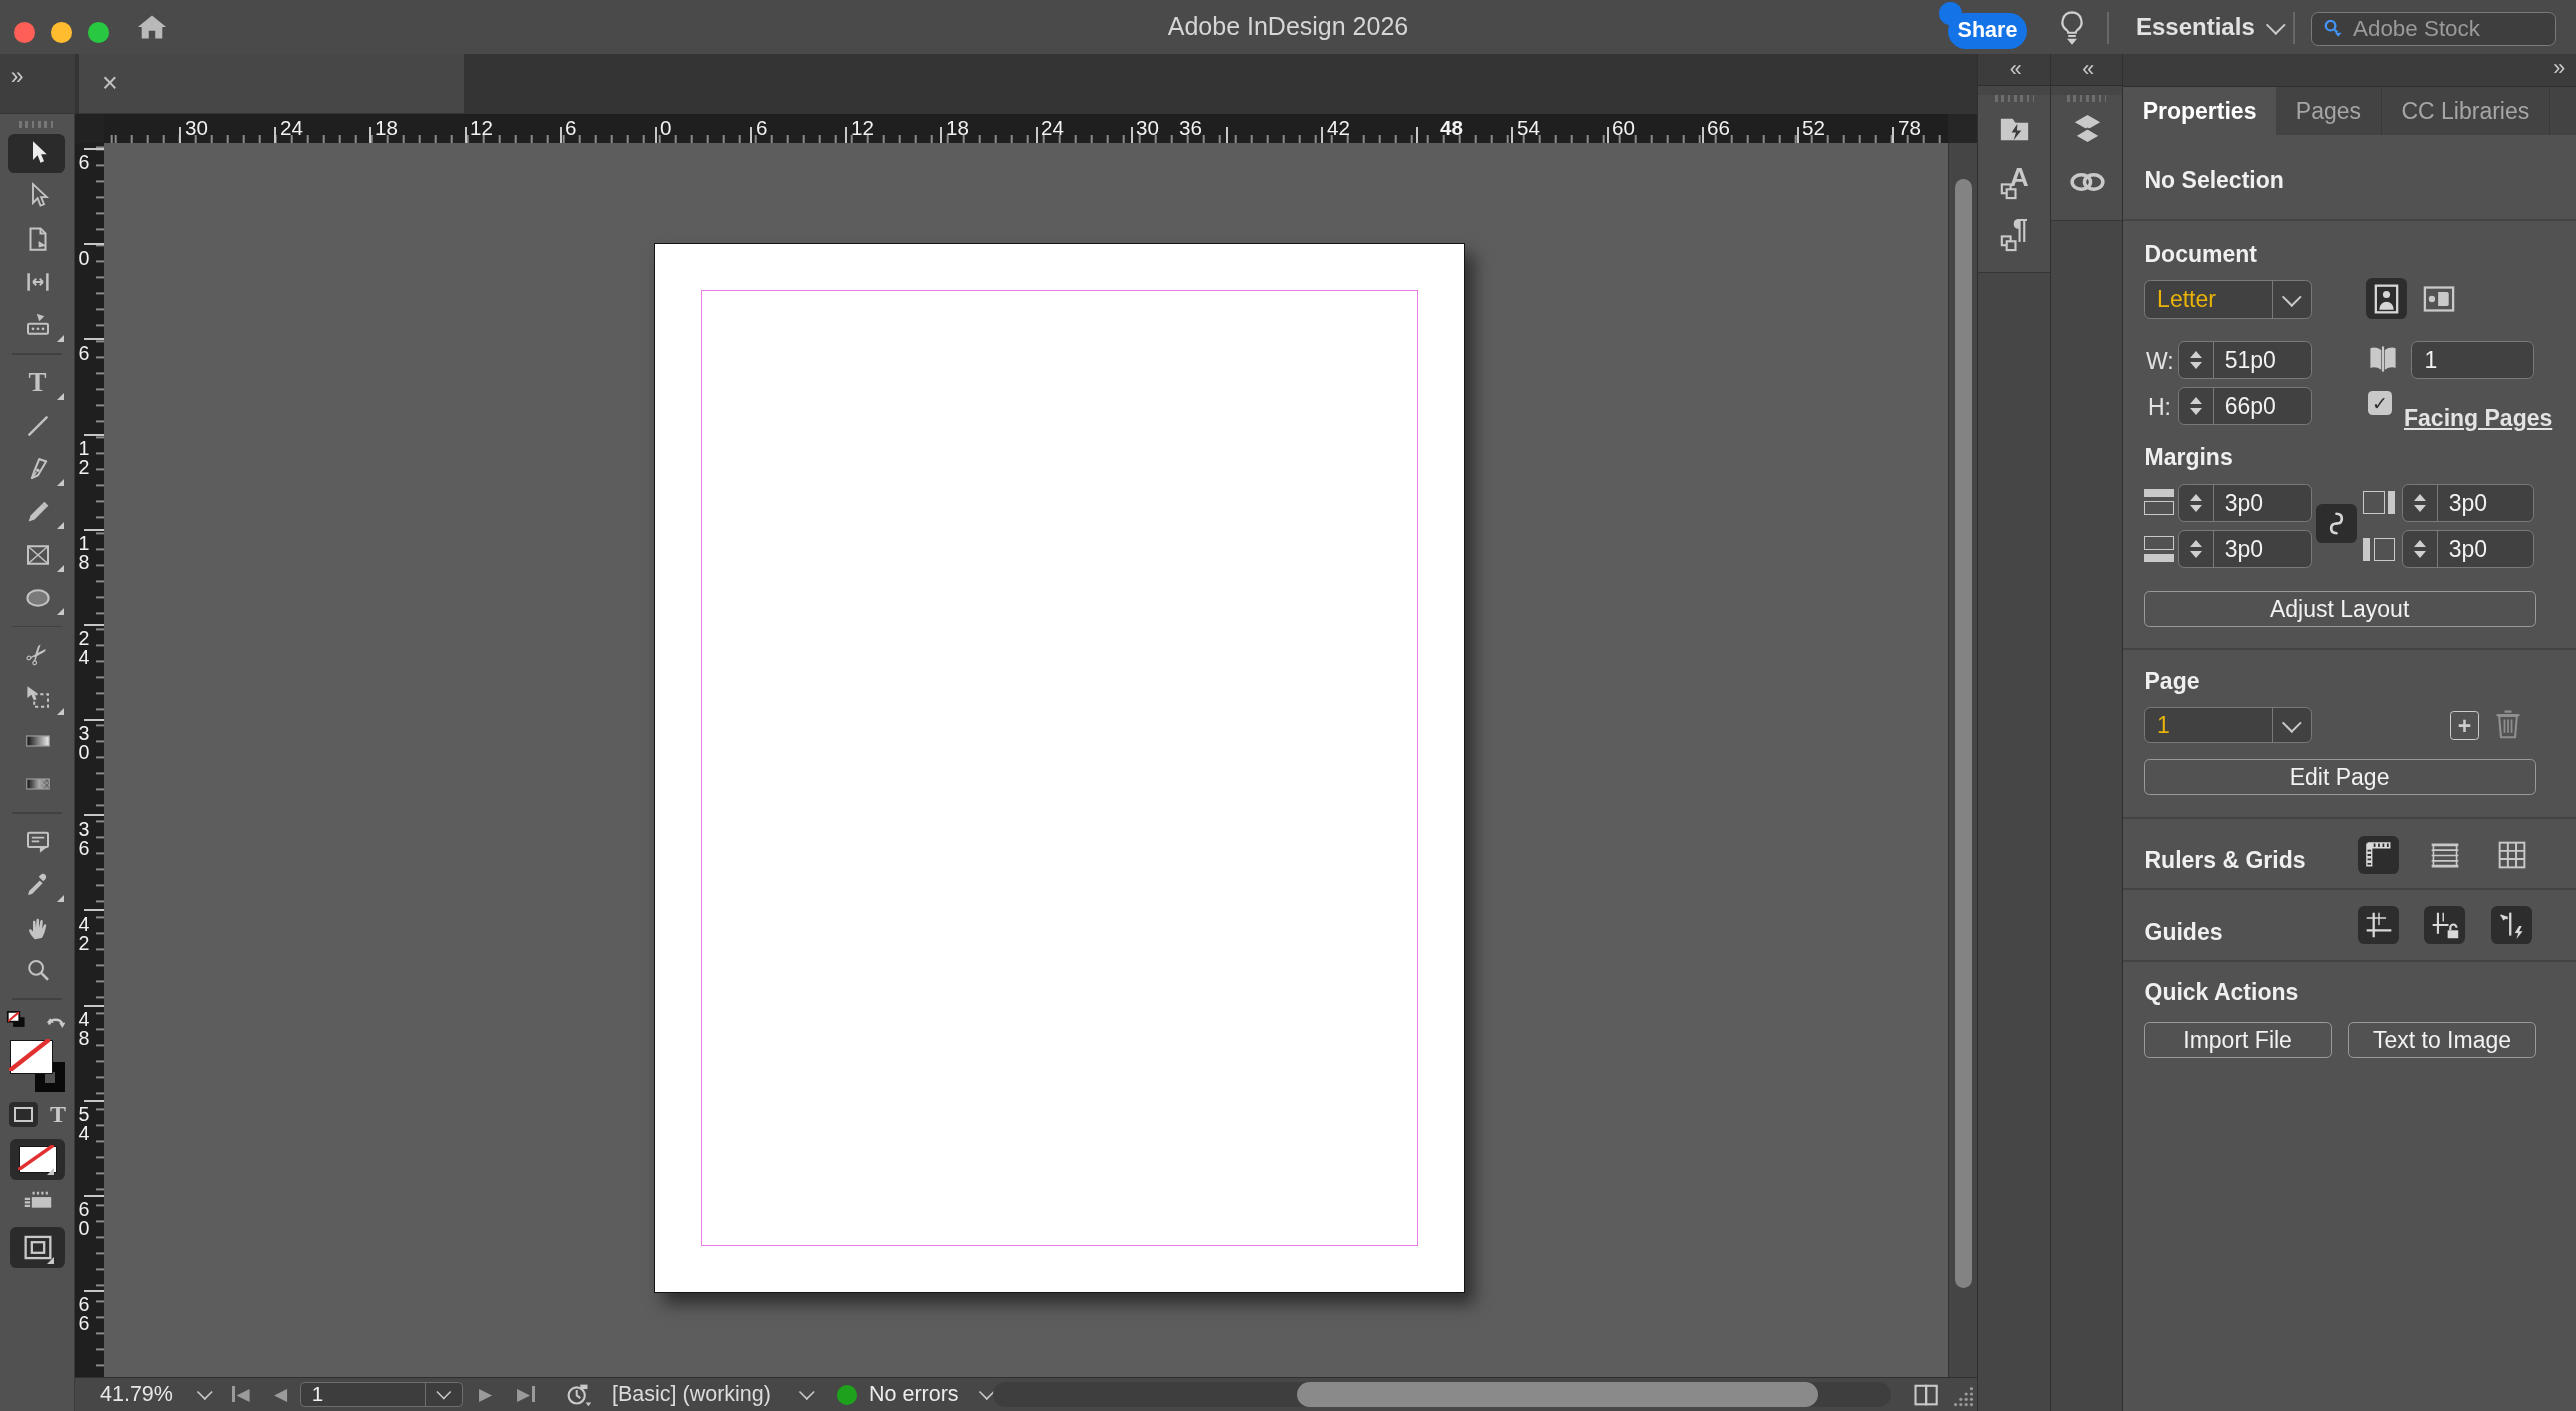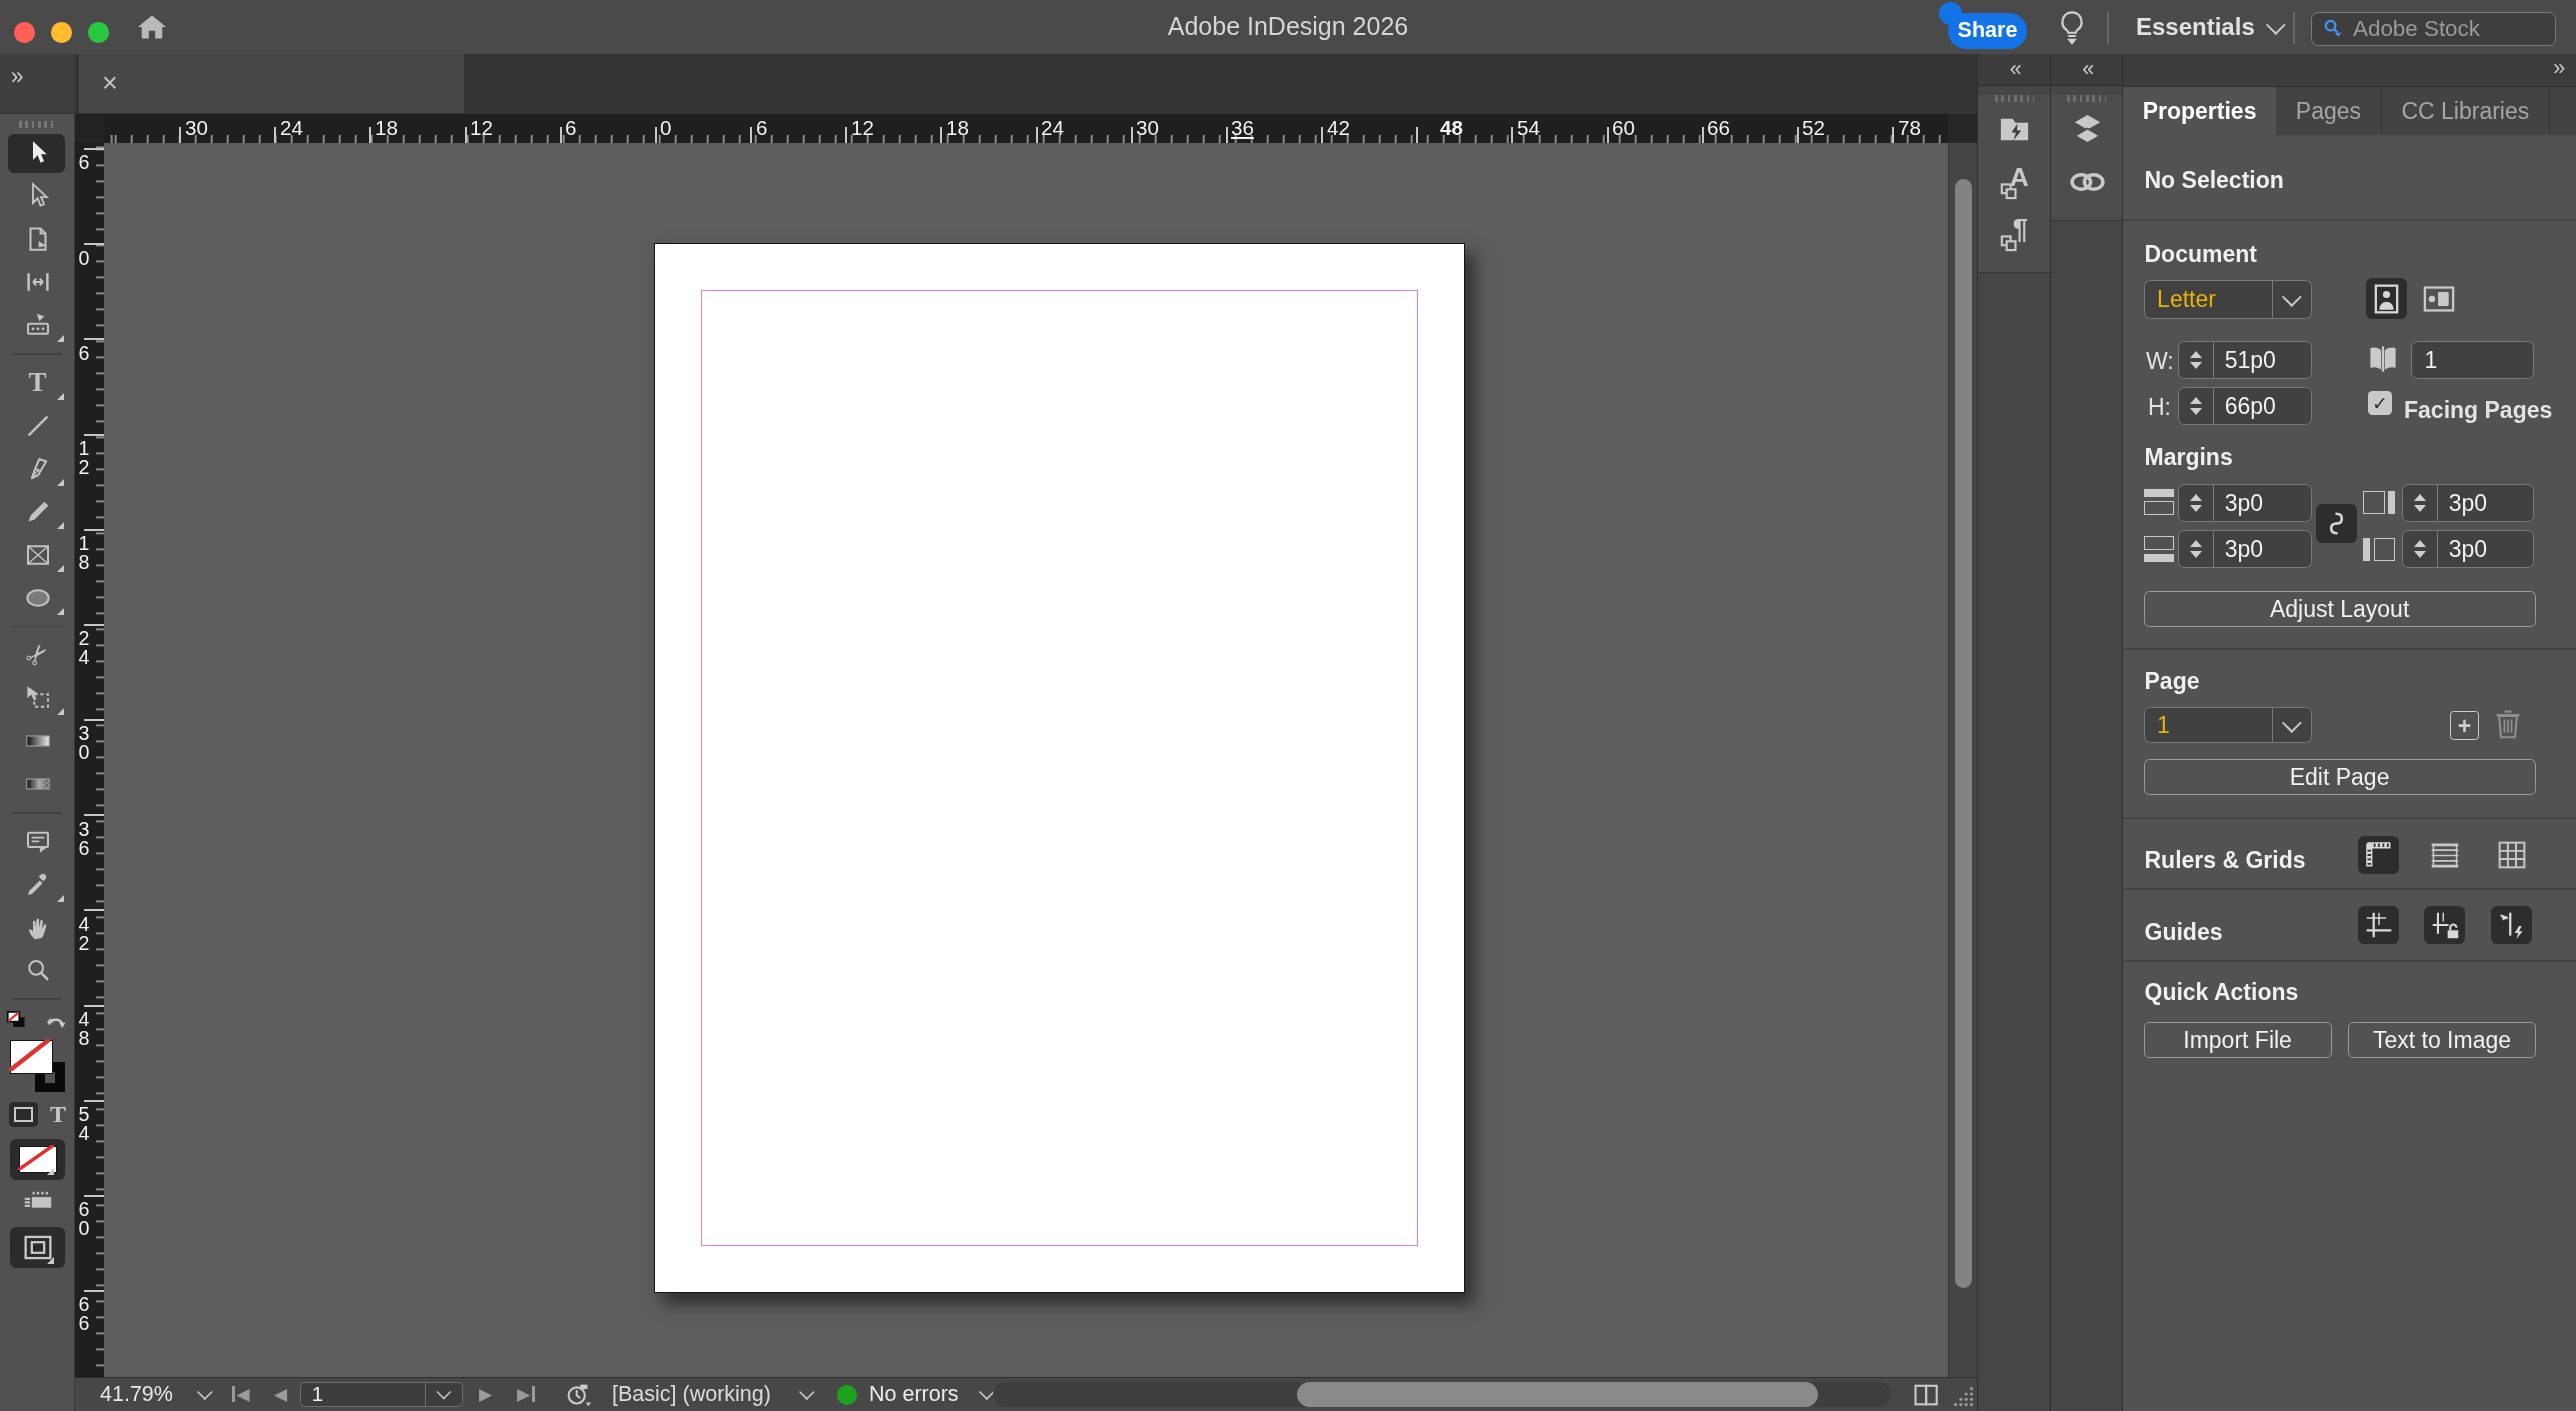--- a/index.html
+++ b/index.html
@@ -414,21 +414,21 @@
       <span class="hlab" style="left: 652px;">6</span>
       <i class="hmaj" style="left: 741px;"></i>
       <span class="hlab" style="left: 747px;">12</span>
       <i class="hmaj" style="left: 836px;"></i>
       <span class="hlab" style="left: 842px;">18</span>
       <i class="hmaj" style="left: 932px;"></i>
       <span class="hlab" style="left: 937px;">24</span>
       <i class="hmaj" style="left: 1027px;"></i>
       <span class="hlab" style="left: 1032px;">30</span>
       <i class="hmaj" style="left: 1122px;"></i>
-      <span class="hlab" style="left: 1127px; text-decoration: underline;">36</span>
+      <span class="hlab" style="left: 1075px;">36</span>
       <i class="hmaj" style="left: 1217px;"></i>
       <span class="hlab" style="left: 1223px;">42</span>
       <i class="hmaj" style="left: 1312px;"></i>
       <span class="hlab" style="left: 1336px; font-weight: bold;">48</span>
       <i class="hmaj" style="left: 1407px;"></i>
       <span class="hlab" style="left: 1413px;">54</span>
       <i class="hmaj" style="left: 1503px;"></i>
       <span class="hlab" style="left: 1508px;">60</span>
       <i class="hmaj" style="left: 1598px;"></i>
       <span class="hlab" style="left: 1603px;">66</span>
@@ -661,21 +661,21 @@
 
       <div class="plabel" style="left:25px;top:259px;">H:</div>
       <div class="sfield" style="left:55px;top:252px;width:134px;">
         <span class="st">
             <i class="tri-up"></i>
             <i class="tri-dn"></i>
           </span>
         <span class="val">66p0</span>
       </div>
       <span id="facing-check" style="left:245px;top:256px;"></span>
-      <div class="plabel" style="left:281px;top:262px;font-weight:600;">Facing Pages</div>
+      <div class="plabel" style="left:281px;top:270px;font-weight:600;text-decoration:underline;">Facing Pages</div>
 
       <div class="phead" style="left:21.5px;top:309px;">Margins</div>
 
       <span class="micon" style="left:20.6px;top:354px;">
         <div class="bar" style="left:0;top:0;width:30px;height:8px;"></div>
         <div class="box" style="left:0;top:11.6px;width:30px;height:14.3px;"></div>
       </span>
       <div class="sfield" style="left:55px;top:349px;width:134px;">
         <span class="st">
             <i class="tri-up"></i>

